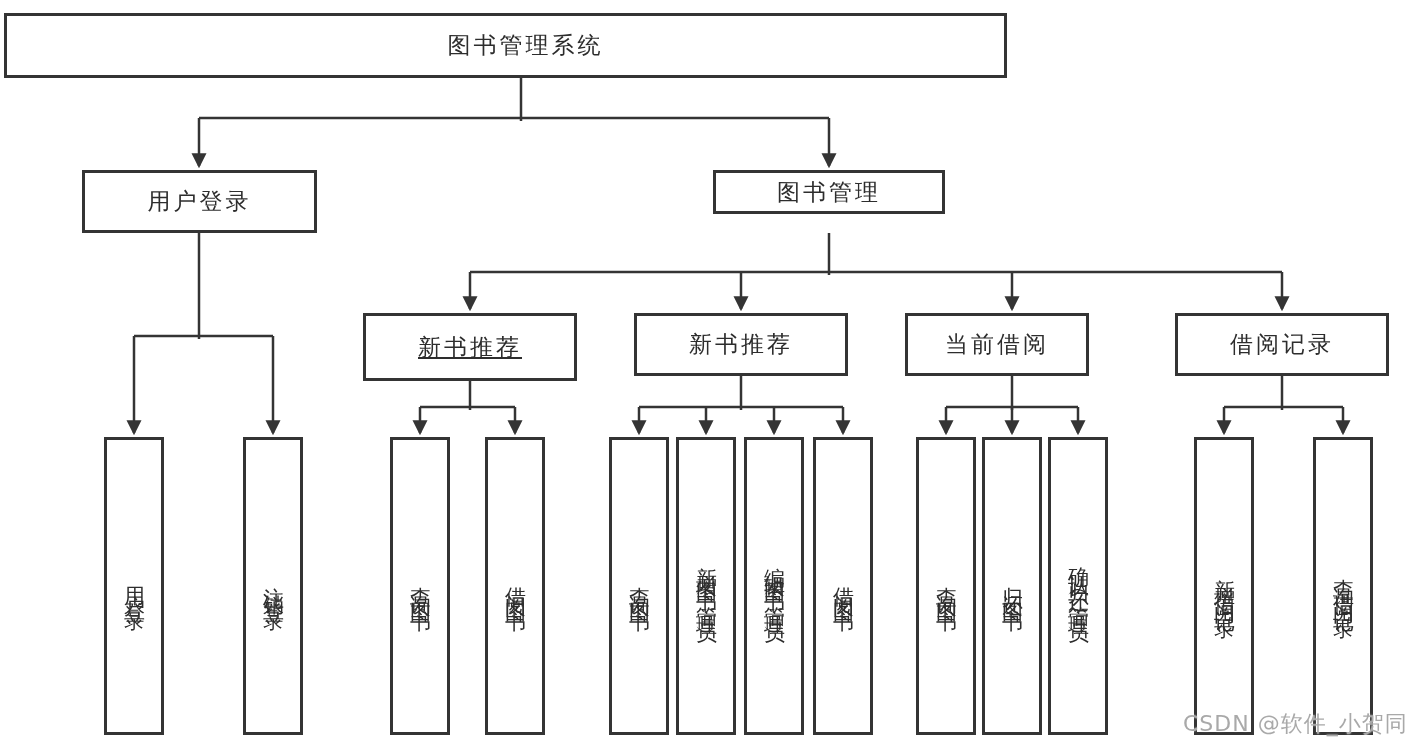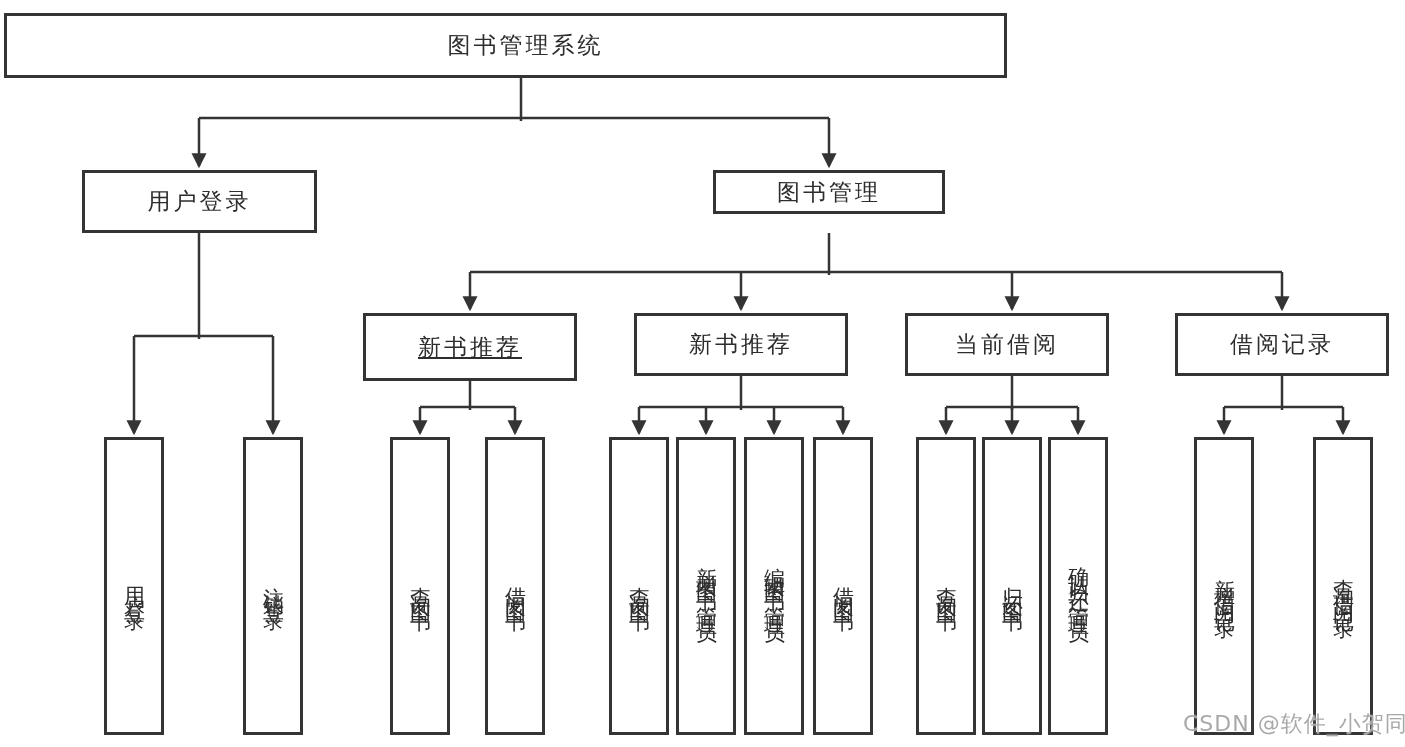--- a/index.html
+++ b/index.html
@@ -126,21 +126,21 @@
     </g>
   </svg>
 
   <div class="box" style="left:4px; top:13px; width:1003px; height:65px;padding-left:40px;">图书管理系统</div>
 
   <div class="box" style="left:82px; top:170px; width:235px; height:63px;">用户登录</div>
   <div class="box" style="left:713px; top:170px; width:232px; height:44px;">图书管理</div>
 
   <div class="box" style="left:363px; top:313px; width:214px; height:68px;text-decoration:underline;">新书推荐</div>
   <div class="box" style="left:634px; top:313px; width:214px; height:63px;">新书推荐</div>
-  <div class="box" style="left:905px; top:313px; width:204px; height:63px;">当前借阅</div>
+  <div class="box" style="left:905px; top:313px; width:184px; height:63px;">当前借阅</div>
   <div class="box" style="left:1175px; top:313px; width:214px; height:63px;">借阅记录</div>
 
   <div class="box leaf" style="left:104px; top:437px; width:60px; height:298px;">用户登录</div>
   <div class="box leaf" style="left:243px; top:437px; width:60px; height:298px;">注销登录</div>
 
   <div class="box leaf" style="left:390px; top:437px; width:60px; height:298px;">查询图书</div>
   <div class="box leaf" style="left:485px; top:437px; width:60px; height:298px;">借阅图书</div>
 
   <div class="box leaf" style="left:609px; top:437px; width:60px; height:298px;">查询图书</div>
   <div class="box leaf" style="left:676px; top:437px; width:60px; height:298px;">新增图书（管理员）</div>

